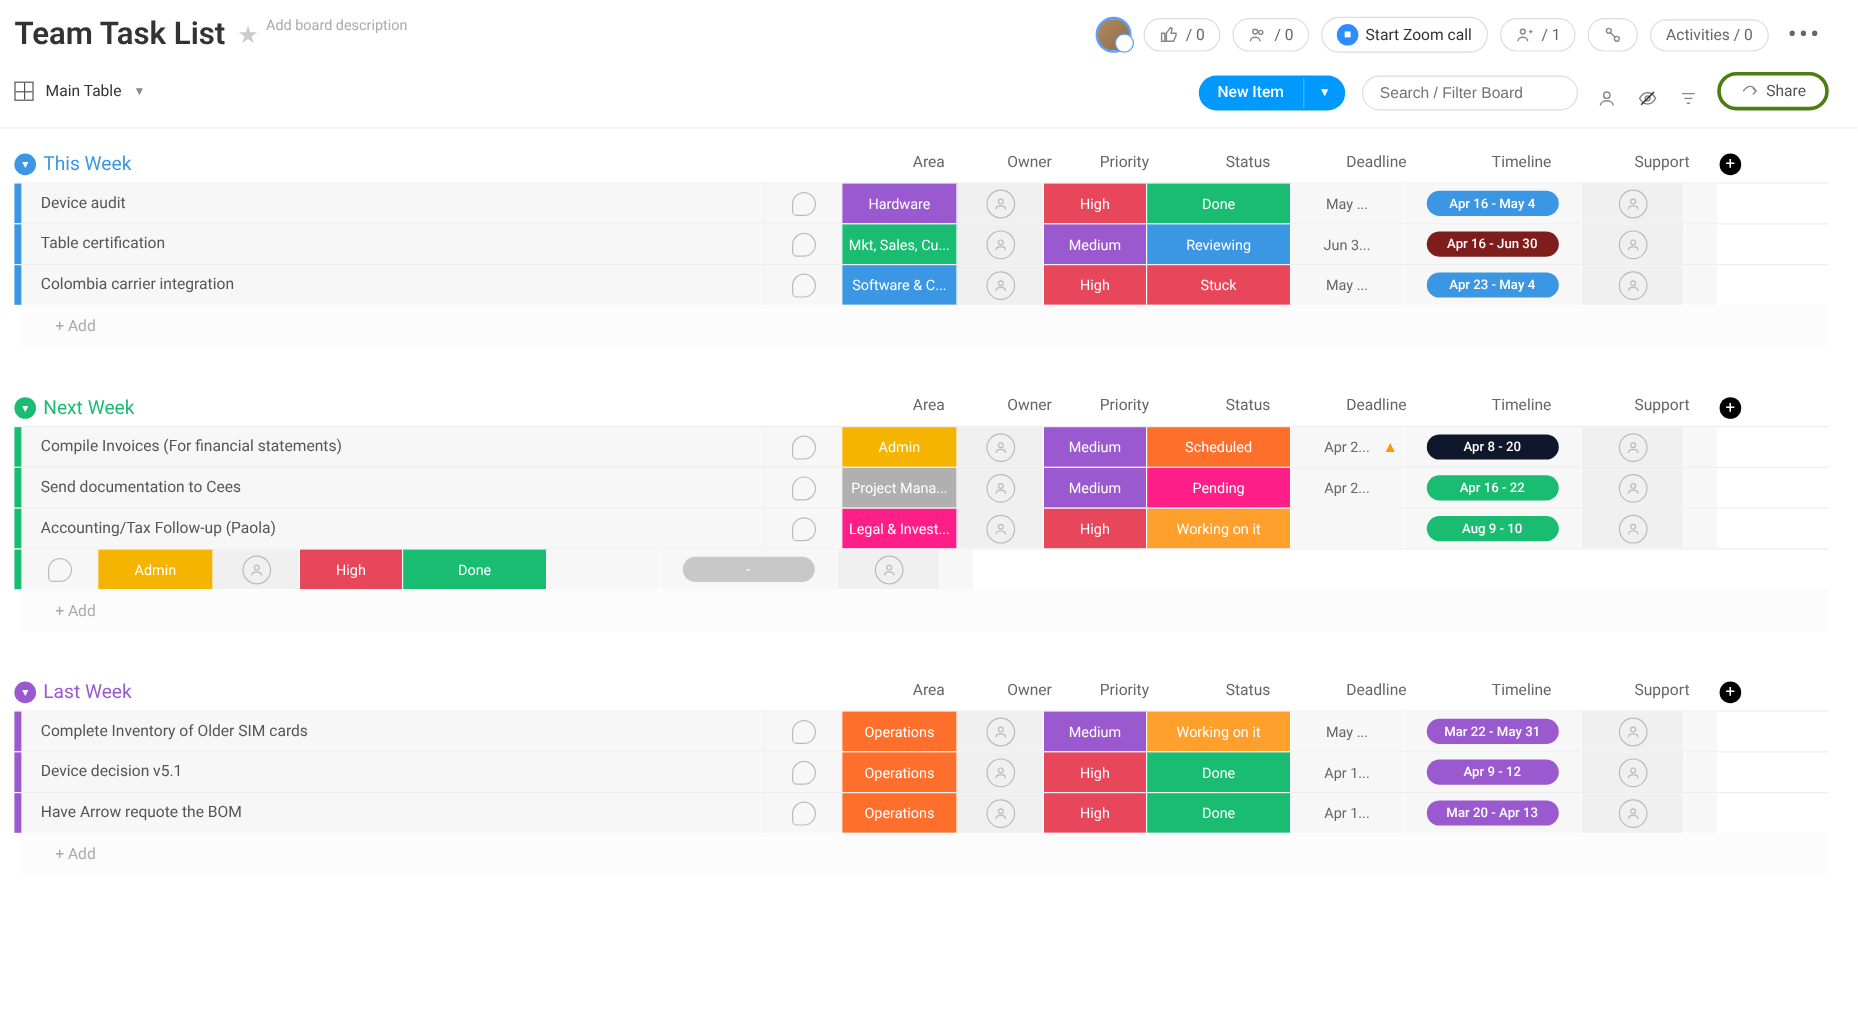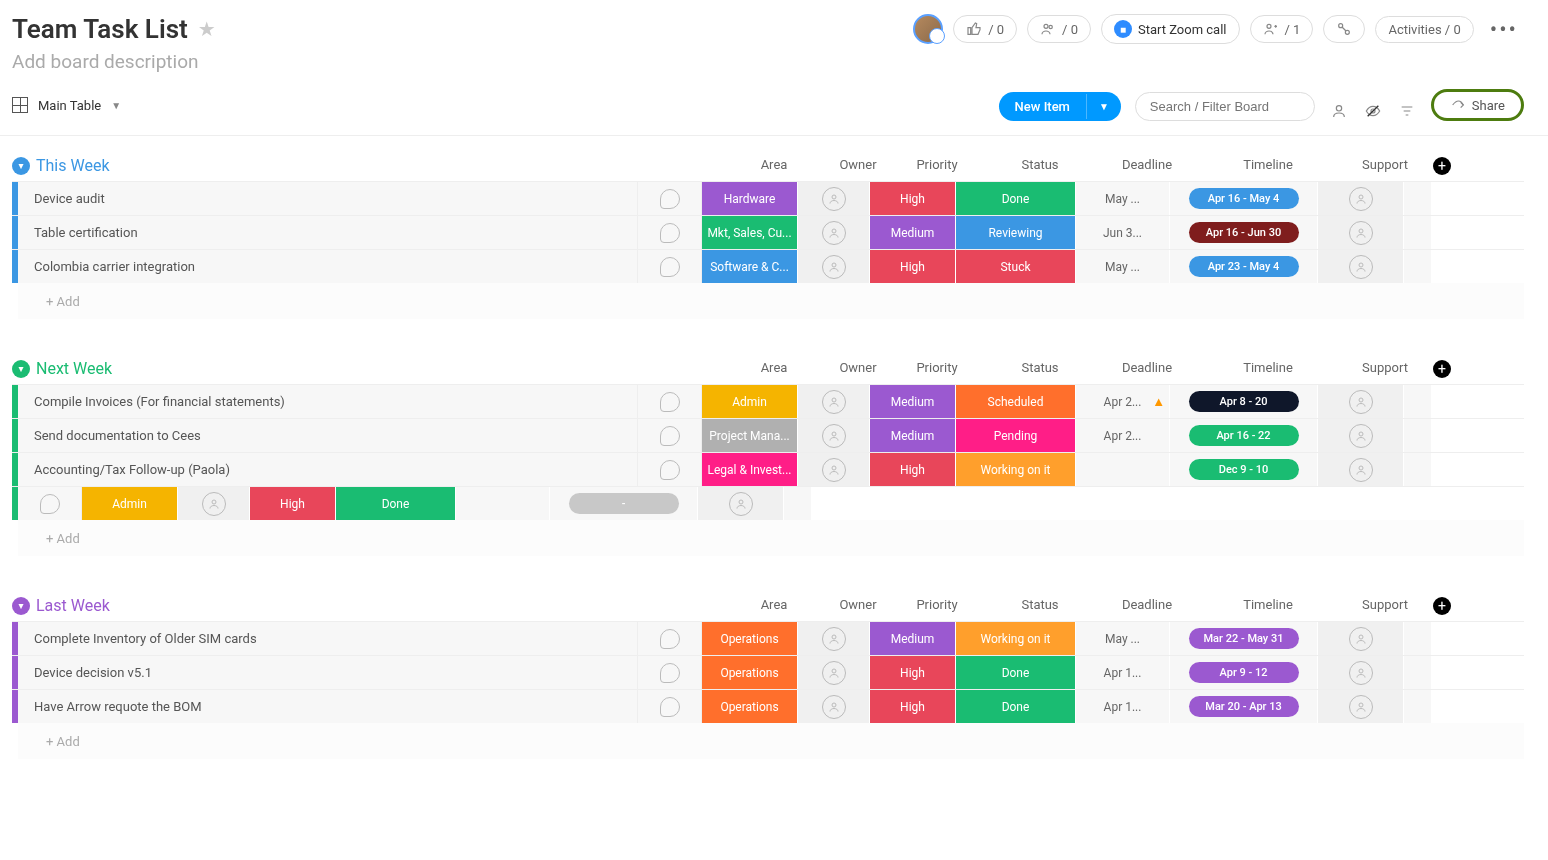--- a/index.html
+++ b/index.html
@@ -1,22 +1,22 @@
 <!DOCTYPE html>
 <html><head>
 <meta charset="utf-8">
 <style>
 * { box-sizing: border-box; margin: 0; padding: 0; }
 body { font-family: -apple-system, BlinkMacSystemFont, "Segoe UI", Roboto, Helvetica, Arial, sans-serif; font-size: 13px; color: #333; background: #fff; }
 .header { display: flex; align-items: flex-start; justify-content: space-between; padding: 14px 24px 8px 12px; }
-.header-left { display: flex; flex-direction: column; gap: 6px; }
+.header-left { display: flex; flex-direction: row; gap: 6px; }
 .title-row { display: flex; align-items: center; gap: 10px; }
 .title { font-size: 26px; font-weight: 600; color: #333; }
 .star-icon { color: #ccc; font-size: 20px; cursor: pointer; }
-.desc { color: #aaa; font-size: 19px; cursor: pointer; }
+.desc { color: #aaa; font-size: 12px; cursor: pointer; }
 .header-right { display: flex; align-items: center; gap: 10px; }
 .pill { border: 1px solid #ddd; border-radius: 18px; padding: 5px 12px; display: flex; align-items: center; gap: 6px; font-size: 13px; color: #666; cursor: pointer; background:#fff; }
 .pill.zoom { color: #333; }
 .pill .zoom-dot { width: 18px; height: 18px; background: #2e8cff; border-radius: 50%; display:flex;align-items:center;justify-content:center;color:#fff;font-size:10px; }
 .avatar-badge { width: 30px; height: 30px; border-radius: 50%; background: linear-gradient(135deg,#b5895e,#8b6a4a); position:relative; border:2px solid #5aa0ff; }
 .avatar-badge::after { content:""; position:absolute; right:-4px; bottom:-2px; width:14px;height:14px;border-radius:50%;background:#fff;border:1px solid #5aa0ff; }
 .more-dots { font-size: 22px; color:#666; cursor:pointer; letter-spacing:2px; padding:0 6px;}
 .toolbar { display:flex; align-items:center; justify-content:space-between; padding: 8px 24px 14px 12px; border-bottom:1px solid #eee;}
 .toolbar-left { display:flex; align-items:center; gap:10px; color:#333; cursor:pointer;}
 .table-icon { width:16px;height:16px;border:1.5px solid #555; display:inline-block; position:relative;}
@@ -362,21 +362,21 @@
               <svg width="12" height="12" viewBox="0 0 24 24" stroke="#bbb" fill="none" stroke-width="2">
                 <circle cx="12" cy="8" r="4"></circle>
                 <path d="M4 21c0-4 4-6 8-6s8 2 8 6"></path>
               </svg>
             </div>
           </div>
           <div class="cell c-priority" style="background: rgb(232, 70, 90);">High</div>
           <div class="cell c-status" style="background: rgb(255, 159, 44);">Working on it</div>
           <div class="cell deadline c-deadline"></div>
           <div class="cell timeline c-timeline">
-            <div class="tl-pill" style="background: rgb(26, 188, 114);">Dec 9 - 10</div>
+            <div class="tl-pill" style="background: rgb(26, 188, 114);">Aug 9 - 10</div>
           </div>
           <div class="cell support c-support">
             <div class="person-circle">
               <svg width="12" height="12" viewBox="0 0 24 24" stroke="#bbb" fill="none" stroke-width="2">
                 <circle cx="12" cy="8" r="4"></circle>
                 <path d="M4 21c0-4 4-6 8-6s8 2 8 6"></path>
               </svg>
             </div>
           </div>
           <div class="cell extra"></div>

